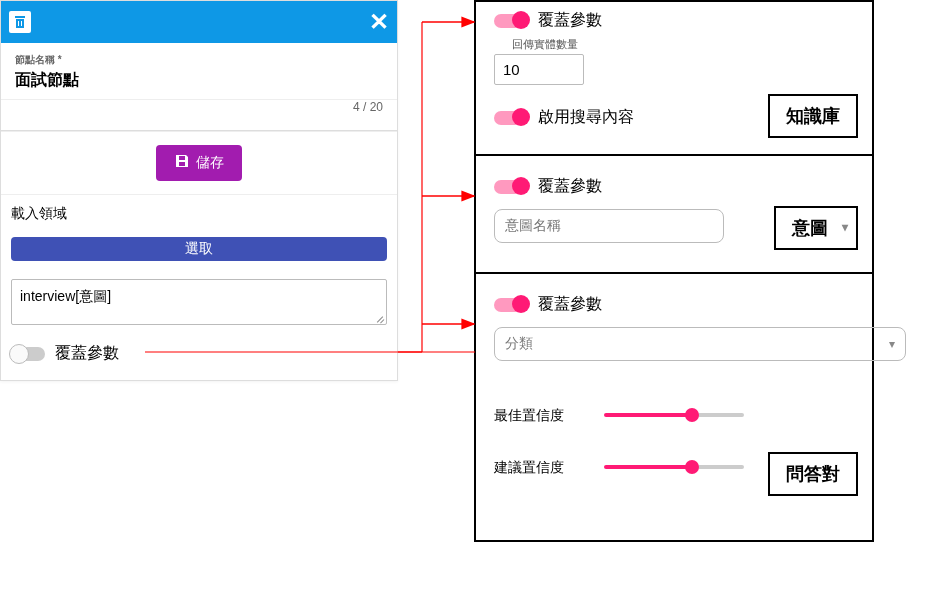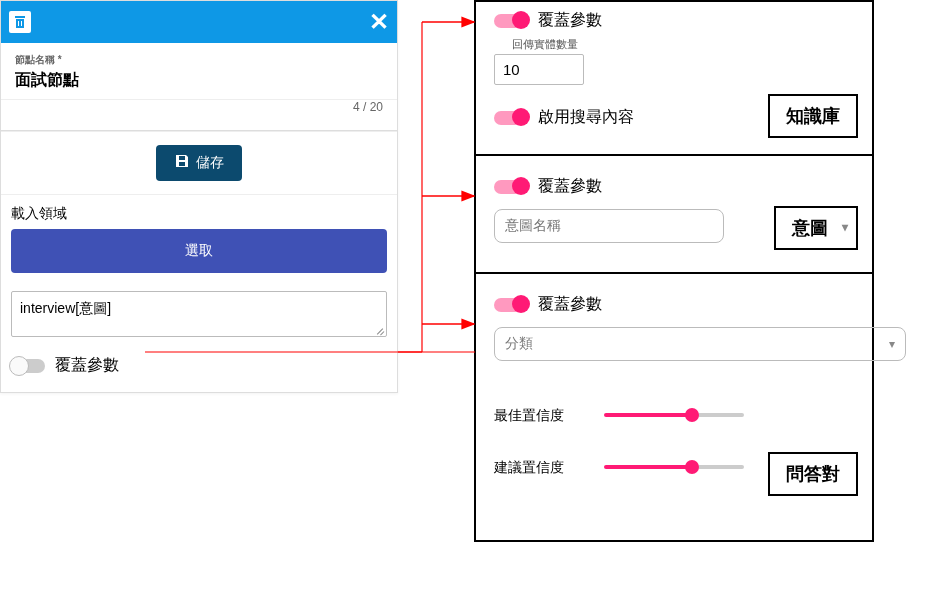--- a/index.html
+++ b/index.html
@@ -22,28 +22,28 @@
   .field-block { padding: 10px 14px 6px 14px; border-bottom: 1px solid #eee; }
   .field-label { font-size: 10px; color: #666; font-weight: bold; }
   .field-input {
     width: 100%; border: none; font-size: 16px; padding: 4px 0 4px 0;
     outline: none; font-family: inherit; font-weight: bold;
   }
   .counter { text-align: right; font-size: 12px; color: #666; padding: 0 14px 8px 0; }
   .divider { height: 1px; background: #ddd; margin: 8px 0 0 0; }
   .save-row { height: 64px; display: flex; align-items: center; justify-content: center; border-bottom: 1px solid #eee; border-top: 1px solid #eee; }
   .save-btn {
-    background: #0c4a6e; color: #fff; border: none; border-radius: 4px;
+    background: #a21caf; color: #fff; border: none; border-radius: 4px;
     padding: 8px 18px; font-size: 14px; display: flex; align-items: center; gap: 6px; cursor: pointer;
   }
   .section-label { font-size: 14px; padding: 10px 10px 6px 10px; }
   .select-block { padding: 0 10px 10px 10px; }
   .select-btn {
     width: 100%; background: #3f51b5; color: #fff; border: none;
-    border-radius: 4px; height: 44px; font-size: 14px; cursor: pointer;
+    border-radius: 4px; height: 24px; font-size: 14px; cursor: pointer; margin-top: 8px;
   }
   .textarea-box {
     margin: 8px 10px 0 10px; border: 1px solid #bbb; border-radius: 2px;
     padding: 8px 8px 16px 8px; font-size: 14px; position: relative;
     min-height: 46px;
   }
   .resize-handle {
     position: absolute; right: 2px; bottom: 2px; width: 10px; height: 10px;
   }
   .resize-handle::before, .resize-handle::after {

